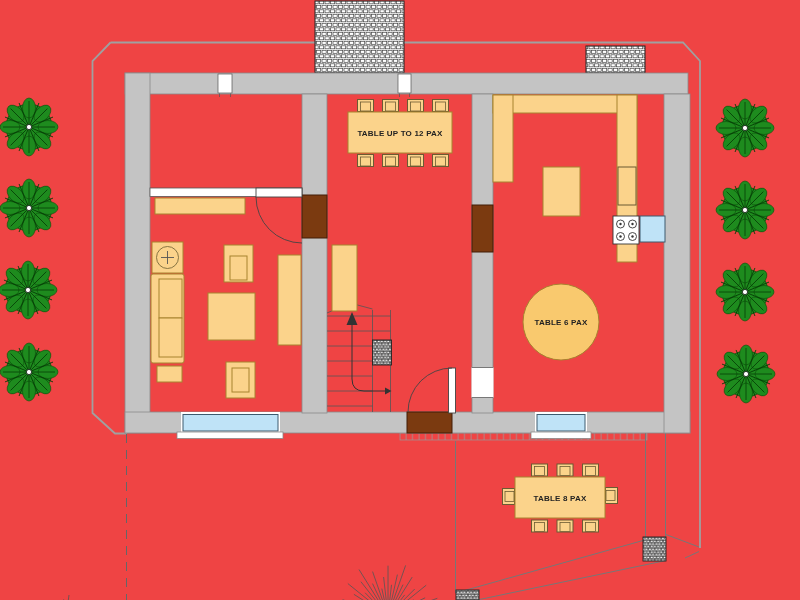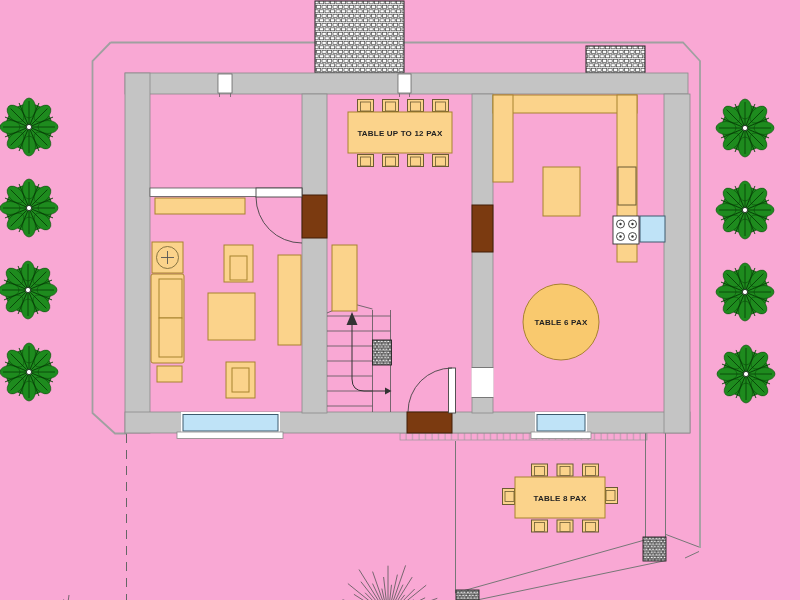--- a/index.html
+++ b/index.html
@@ -1,16 +1,16 @@
 <!DOCTYPE html>
 <html><head>
 <meta charset="utf-8">
 <style>
   html,body{margin:0;padding:0;background:#fff;font-family:"Liberation Sans",sans-serif;}
-  #canvas{position:relative;width:800px;height:600px;background:#f9a8d4;overflow:hidden;}
+  #canvas{position:relative;width:800px;height:600px;background:#ef4444;overflow:hidden;}
   #plan-svg{position:absolute;left:0;top:0;}
   .plan-label{font-family:"Liberation Sans",sans-serif;font-size:8px;font-weight:bold;fill:#222222;text-anchor:middle;letter-spacing:0.2px;}
 </style>
 </head>
 <body>
 
 <div id="canvas">
 <svg id="plan-svg" width="800" height="600" viewBox="0 0 800 600">
   <defs>
     <pattern id="brick" width="11" height="9" patternUnits="userSpaceOnUse">

